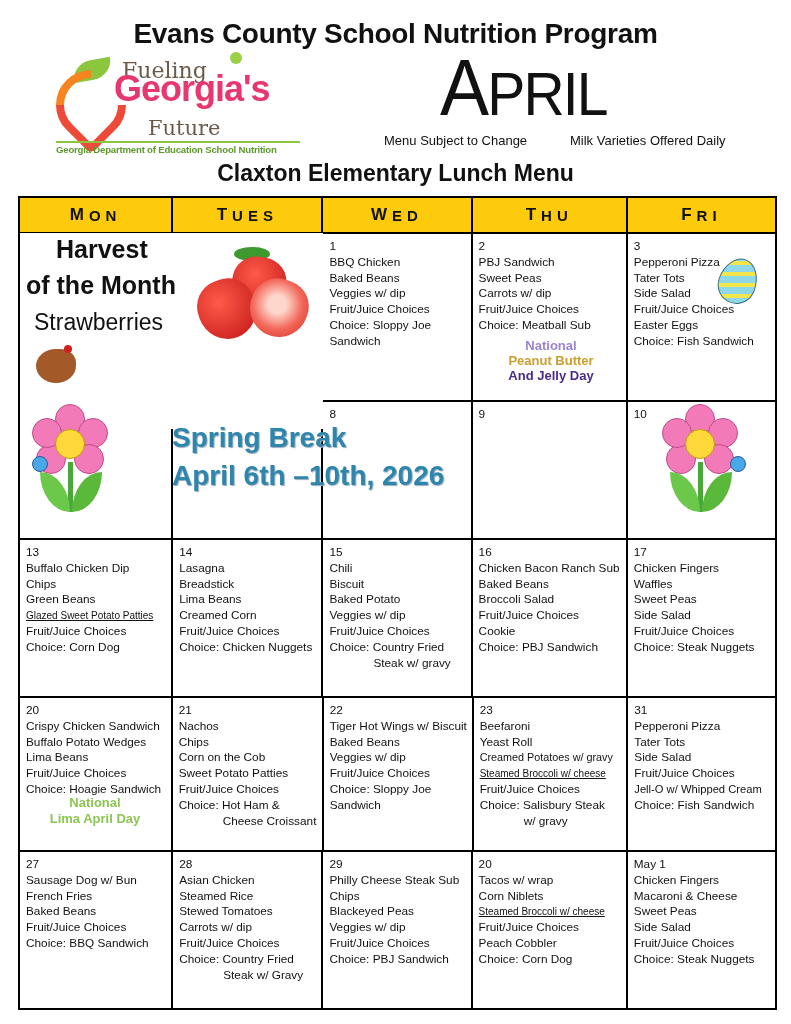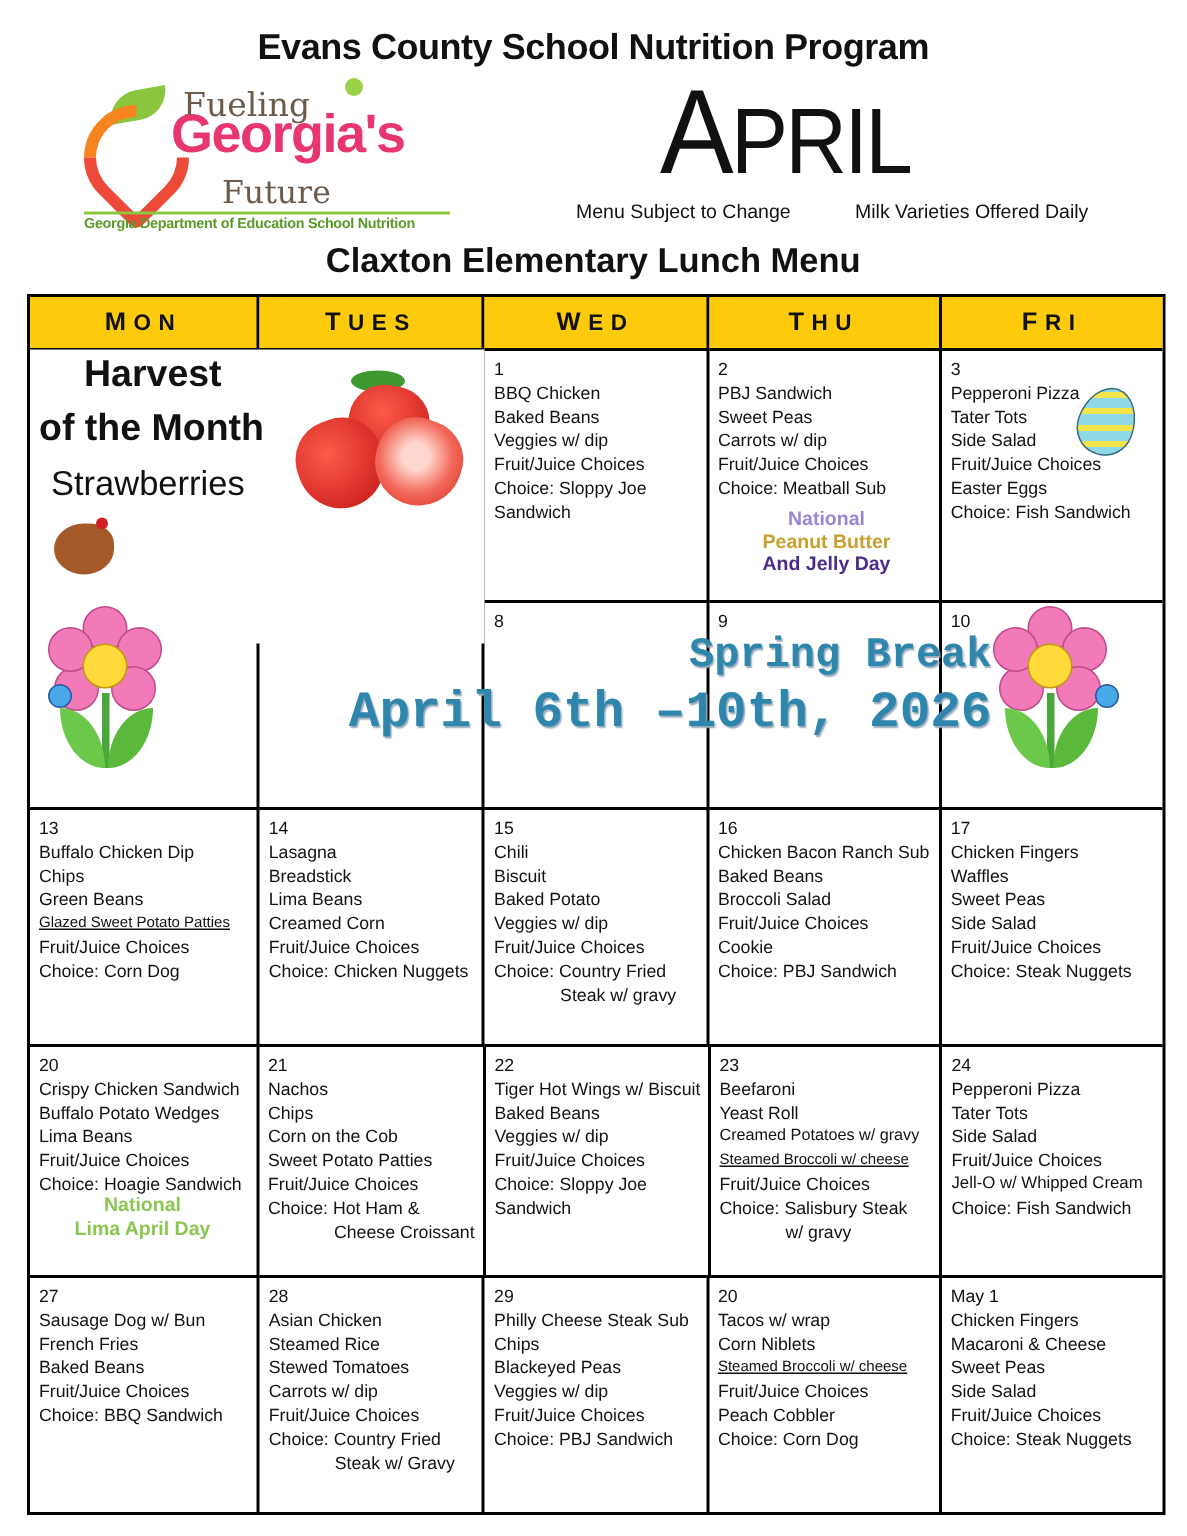--- a/index.html
+++ b/index.html
@@ -1,20 +1,20 @@
 <!DOCTYPE html>
 <html><head>
 <meta charset="utf-8">
 <style>
   * { box-sizing: border-box; margin: 0; padding: 0; }
   html, body { width: 791px; height: 1024px; background: #ffffff; overflow: hidden; }
   body { position: relative; font-family: "Liberation Sans", sans-serif; color: #111; }
 
   .main-title { position: absolute; left: 0; width: 791px; top: 18px; text-align: center;
-    font-family: "Liberation Sans", sans-serif; font-weight: bold; font-size: 24px; letter-spacing: -0.3px; }
+    font-family: "Liberation Sans", sans-serif; font-weight: bold; font-size: 28px; letter-spacing: -0.3px; }
 
   .logo { position: absolute; left: 52px; top: 52px; width: 250px; height: 106px; }
   .logo .leaf { position: absolute; left: 20px; top: 8px; width: 40px; height: 20px; background: #8cc63f;
     border-radius: 40px 0 40px 0; transform: rotate(-10deg); }
   .logo .heart { position: absolute; left: 4px; top: 18px; width: 70px; height: 70px; border: 8px solid #ee4a3a;
     border-radius: 50% 50% 50% 10%; transform: rotate(-45deg); border-top-color: #f6851f; border-right-color: transparent; }
   .logo .fueling { position: absolute; left: 70px; top: 6px; font-family: "DejaVu Serif", serif; font-size: 22px; color: #6b5a4a; }
   .logo .georgia { position: absolute; left: 62px; top: 16px; font-family: "Liberation Sans", sans-serif; font-weight: bold; font-size: 36px;
     color: #e8366f; letter-spacing: -1px; }
   .logo .future { position: absolute; left: 96px; top: 64px; font-family: "DejaVu Serif", serif; font-size: 21px; color: #6b5a4a; }
@@ -69,24 +69,24 @@
     background: repeating-linear-gradient(160deg, #8fd8e8 0 7px, #f2e64a 7px 11px); border: 1.5px solid #3a6a7a; transform: rotate(20deg); }
 
   .flower { position: absolute; width: 80px; height: 110px; }
   .flower .petal { position: absolute; width: 30px; height: 30px; background: #f27ab8; border: 1px solid #c04a8a; border-radius: 50%; }
   .flower .face { position: absolute; left: 25px; top: 25px; width: 30px; height: 30px; background: #ffd93a; border-radius: 50%; border: 1px solid #c09a10; }
   .flower .stem { position: absolute; left: 38px; top: 58px; width: 5px; height: 50px; background: #4aa83a; }
   .flower .leafL { position: absolute; left: 10px; top: 68px; width: 30px; height: 40px; background: #6cc84a; border-radius: 0 100% 0 100%; }
   .flower .leafR { position: absolute; left: 42px; top: 68px; width: 30px; height: 40px; background: #5ab83a; border-radius: 100% 0 100% 0; }
   .flower .bfly { position: absolute; width: 16px; height: 16px; background: #48a8e8; border-radius: 50%; border: 1px solid #2a5a9a; }
 
-  .spring-break { position: absolute; left: 172px; top: 420px; width: 457px; text-align: right; font-family: Liberation Mono, monospace;
-    font-weight: bold; color: #2f86ad; text-shadow: 1px 1px 1px #9ab; margin-left: 32px; }
+  .spring-break { position: absolute; left: 172px; top: 420px; width: 457px; text-align: left; font-family: Liberation Sans, sans-serif;
+    font-weight: bold; color: #2f86ad; text-shadow: 1px 1px 1px #9ab; }
   .spring-break .sb1 { font-size: 28px; display: block; line-height: 36px; }
-  .spring-break .sb2 { font-size: 34px; display: block; line-height: 40px; }
+  .spring-break .sb2 { font-size: 28px; display: block; line-height: 40px; }
 
   .lima-day { position: absolute; left: 18px; top: 795px; width: 154px; text-align: center; font-weight: bold; font-size: 13px; line-height: 16px; color: #8cc652; }
   .lima-day span { display: block; }
 </style>
 </head>
 <body>
 
 <div class="main-title">Evans County School Nutrition Program</div>
 
 <div class="logo">
@@ -260,21 +260,21 @@
       <span class="day-num">23</span>
       <span class="item">Beefaroni</span>
       <span class="item">Yeast Roll</span>
       <span class="item" style="font-size:10.8px">Creamed Potatoes w/ gravy</span>
       <span class="item small">Steamed Broccoli w/ cheese</span>
       <span class="item">Fruit/Juice Choices</span>
       <span class="item">Choice: Salisbury Steak</span>
       <span class="item indent">w/ gravy</span>
     </div>
     <div class="cell c4 r3">
-      <span class="day-num">24</span>
+      <span class="day-num">31</span>
       <span class="item">Pepperoni Pizza</span>
       <span class="item">Tater Tots</span>
       <span class="item">Side Salad</span>
       <span class="item">Fruit/Juice Choices</span>
       <span class="item" style="font-size:11.2px">Jell-O w/ Whipped Cream</span>
       <span class="item">Choice: Fish Sandwich</span>
     </div>
   </div>
 
   <div class="wk-row">

